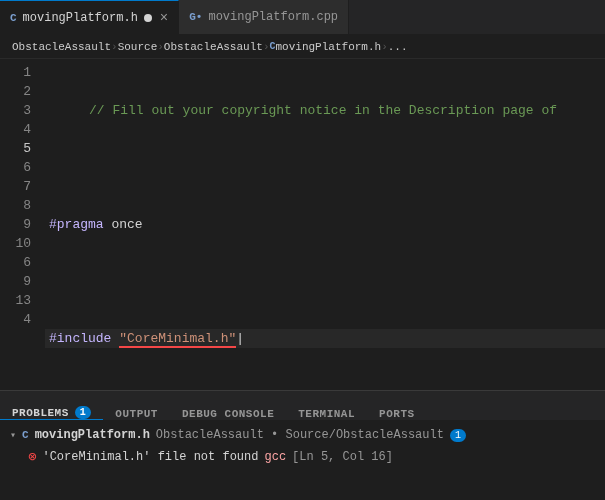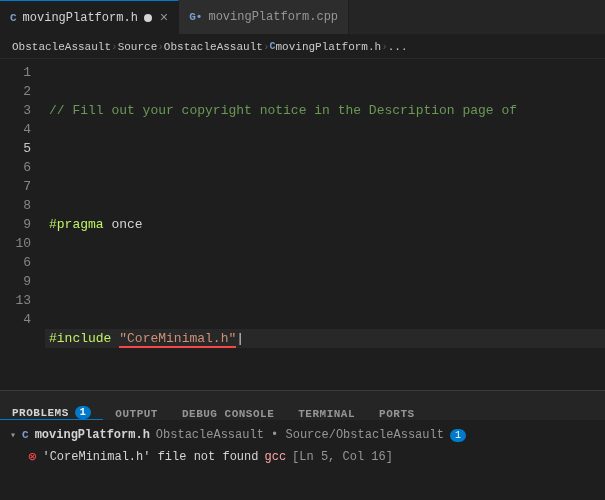--- a/index.html
+++ b/index.html
@@ -112,23 +112,23 @@
       white-space: pre;
       overflow: hidden;
     }
     .code-line {
       height: 19px;
       padding-left: 4px;
     }
     .code-line.active-line {
       background: #282828;
     }
-    .kw2 { color: #bef264; }
+    .kw2 { color: #c4b5fd; }
     .str { color: #ce9178; }
-    .comment { color: #6a9955; }
+    .comment { color: #6a9955; margin-left: 40px; }
     .plain { color: #d4d4d4; }
     .underscore-warn {
       border-bottom: 2px solid #f44747;
       text-decoration: none;
     }
 
     
     .panel {
       background: #1e1e1e;
       border-top: 1px solid #3a3a3a;

